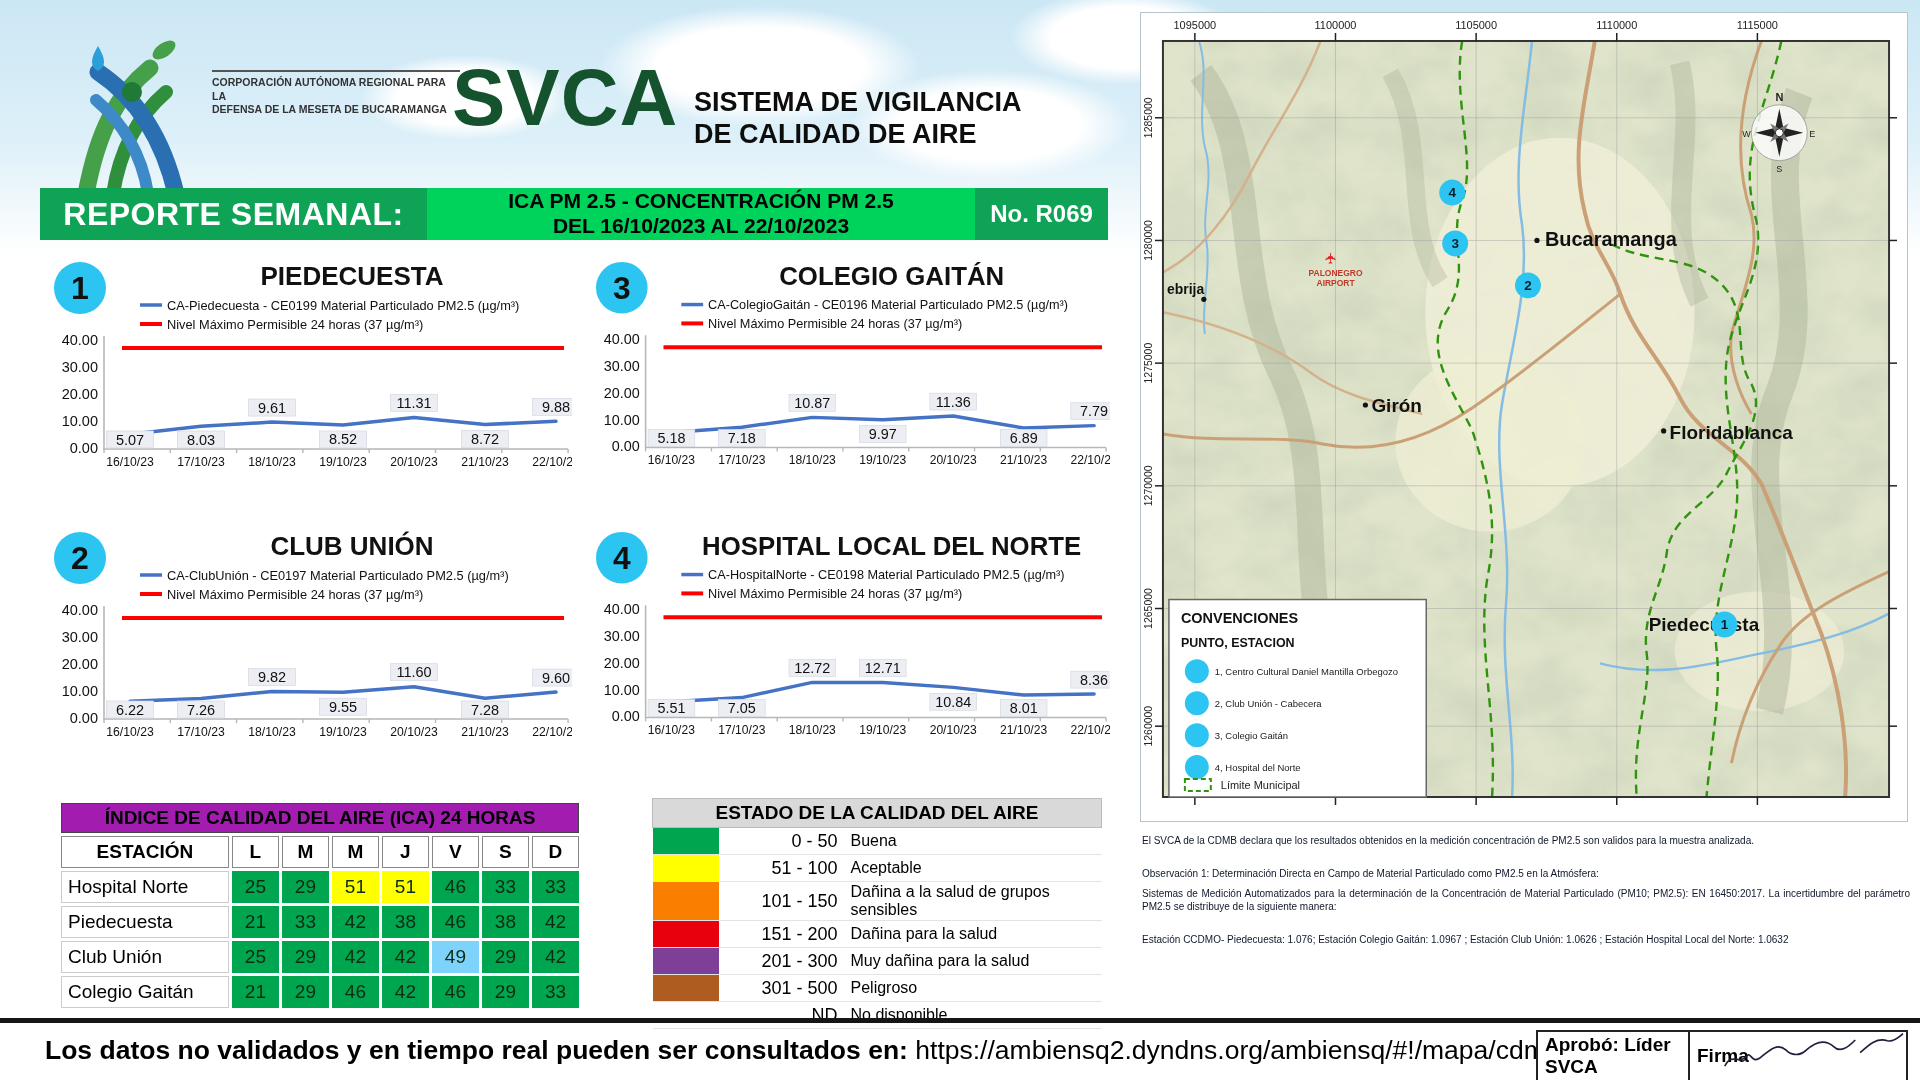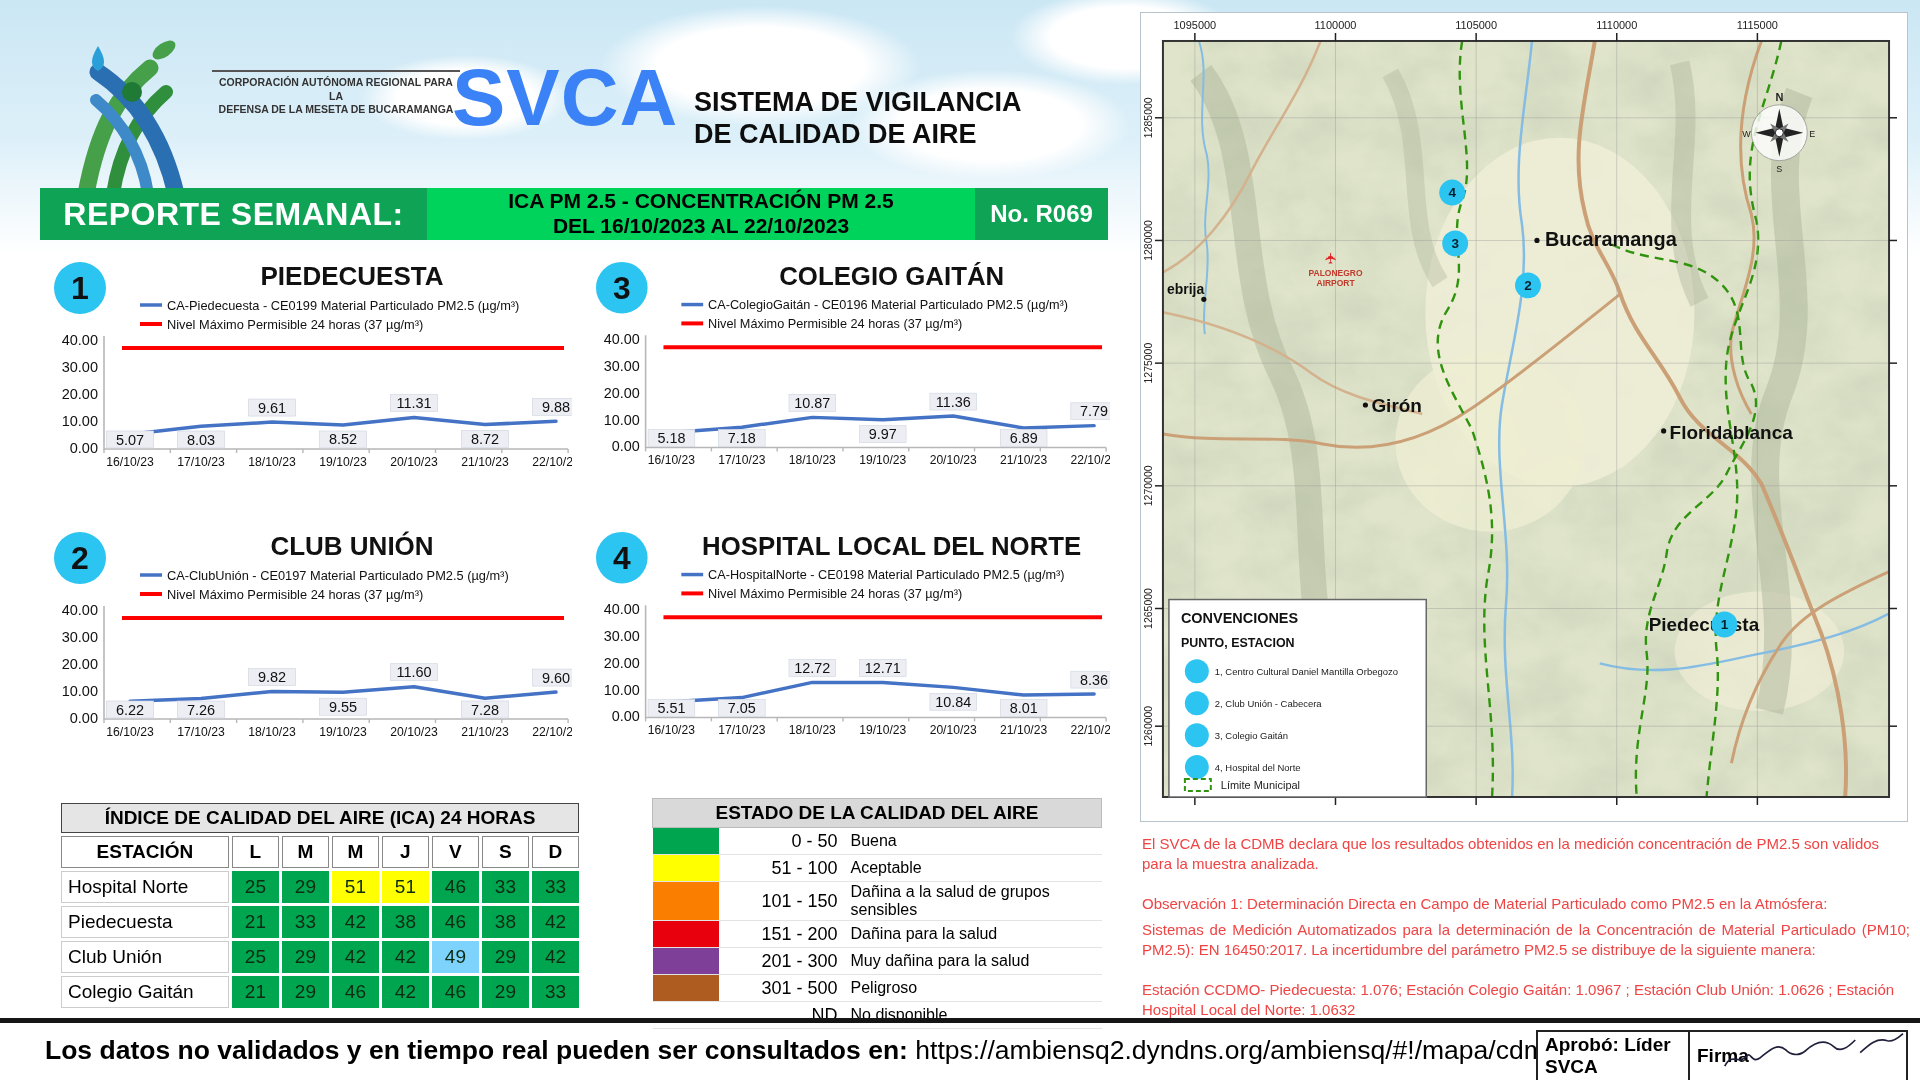--- a/index.html
+++ b/index.html
@@ -7,56 +7,56 @@
   .page{position:relative;width:1920px;height:1080px;background:#fff;}
   .sky{position:absolute;left:0;top:0;width:1920px;height:255px;
        background:linear-gradient(#CBE7F4 0%,#DDF0F9 55%,#F4FAFD 85%,#ffffff 100%);}
   .cloud{position:absolute;border-radius:50%;
          background:radial-gradient(closest-side,#ffffff 65%,rgba(255,255,255,0) 100%);}
   
   .logo{position:absolute;left:58px;top:34px;}
   .cdmb-block{position:absolute;left:212px;top:66px;width:260px;}
   .cdmb-word{font-size:56px;font-weight:800;color:#2FA148;letter-spacing:1px;line-height:1;}
   .cdmb-rule{height:2px;background:#555;margin:4px 0 4px 0;width:248px;}
-  .cdmb-sub{font-size:10.5px;font-weight:700;color:#333;line-height:1.3;text-align:center;width:248px;}
-  .svca{position:absolute;left:452px;top:58px;font-size:80px;font-weight:800;color:#3b82f6;letter-spacing:1px;line-height:1;}
+  .cdmb-sub{font-size:10.5px;font-weight:700;color:#333;line-height:1.3;text-align:left;width:248px;}
+  .svca{position:absolute;left:452px;top:58px;font-size:80px;font-weight:800;color:#14532d;letter-spacing:1px;line-height:1;}
   .svca-sub{position:absolute;left:694px;top:86px;font-size:27px;font-weight:700;color:#0d0d0d;line-height:1.2;}
   
   .banner{position:absolute;left:40px;top:188px;width:1068px;height:52px;display:flex;}
   .b1{width:387px;background:#0FA355;color:#fff;font-weight:700;font-size:32px;
       display:flex;align-items:center;justify-content:center;letter-spacing:.5px;}
   .b2{width:548px;background:#00D35B;color:#000;font-weight:700;font-size:21px;line-height:1.18;
       display:flex;flex-direction:column;align-items:center;justify-content:center;text-align:right;}
   .b3{width:133px;background:#0FA355;color:#fff;font-weight:700;font-size:24px;
       display:flex;align-items:center;justify-content:center;}
   
   .chart{position:absolute;height:240px;}
   #chart0{left:52px;top:248px;width:520px;}
   #chart1{left:594px;top:248px;width:516px;}
   #chart2{left:52px;top:518px;width:520px;}
   #chart3{left:594px;top:518px;width:516px;}
   .chart svg{width:100%;display:block;}
   
   table.ica{position:absolute;left:58px;top:800px;width:524px;border-collapse:separate;border-spacing:3px;}
   table.ica td,table.ica th{font-size:19px;}
-  .ititle{background:#e5e5e5;border:1.5px solid #444;font-weight:700;text-align:center;font-size:20px;padding:3px 12px;}
+  .ititle{background:#a21caf;border:1.5px solid #444;font-weight:700;text-align:center;font-size:20px;padding:3px 12px;}
   .ihead{background:#fff;border:1px solid #888;font-weight:700;text-align:center;font-size:20px;height:28px;}
   .istation{background:#fff;border:1px solid #ccc;padding:4px 6px;font-size:19px;width:158px;}
   .ival{text-align:center;width:47px;height:29px;font-size:19px;color:#0d2b12;}
   
   table.estado{position:absolute;left:652px;top:798px;width:450px;border-collapse:collapse;}
   .etitle{background:#D9D9D9;font-weight:700;text-align:center;font-size:19px;padding:3px 0;border:1px solid #bbb;}
   .esw{width:64px;}
   .erange{width:118px;text-align:right;font-size:18px;}
   .elbl{font-size:16px;padding-left:12px;}
   table.estado tr.erow{border-bottom:1px solid #e3e3e3;height:27px;}
   
   .map-panel{position:absolute;left:1140px;top:12px;width:768px;height:810px;background:#fff;border:1px solid #b7c4cb;box-sizing:border-box;}
   
-  .notes{position:absolute;left:1142px;top:834px;width:768px;color:#ef4444;font-size:15px;line-height:1.33;}
+  .notes{position:absolute;left:1142px;top:834px;width:768px;color:#0f172a;font-size:10px;line-height:1.33;}
   .notes p{margin:0 0 6px 0;}
   .notes .gap{height:14px;}
   .notes .just{text-align:justify;}
   
   .divider{position:absolute;left:0;top:1018px;width:1920px;height:5px;background:#161616;}
   .ftext{position:absolute;left:45px;top:1035px;font-size:26.5px;color:#000;white-space:nowrap;}
   .ftext b{font-weight:800;}
   .approve{position:absolute;left:1536px;top:1030px;width:372px;height:52px;border:2px solid #222;display:flex;background:#fff;box-sizing:border-box;}
   .ap1{width:152px;border-right:2px solid #222;font-weight:700;font-size:19px;display:flex;align-items:center;padding-left:7px;box-sizing:border-box;}
   .ap2{flex:1;font-weight:700;font-size:19px;display:flex;align-items:center;padding-left:7px;position:relative;}

